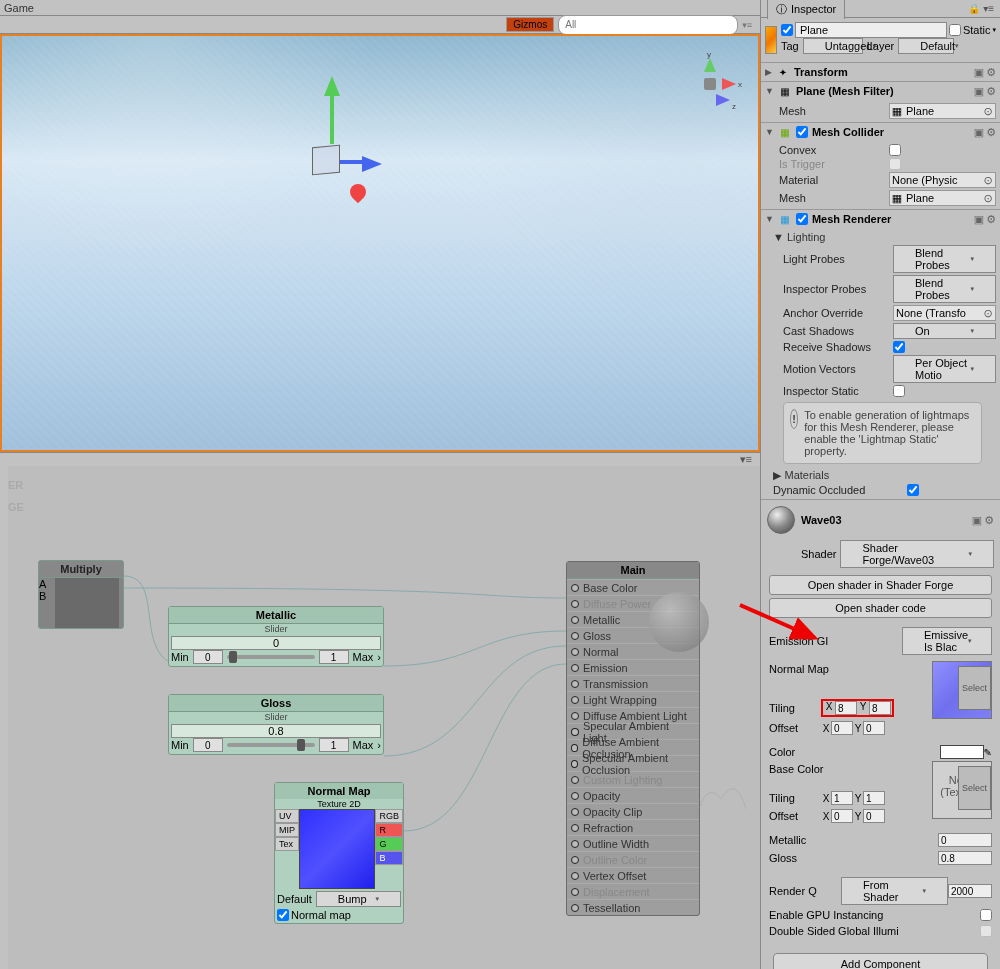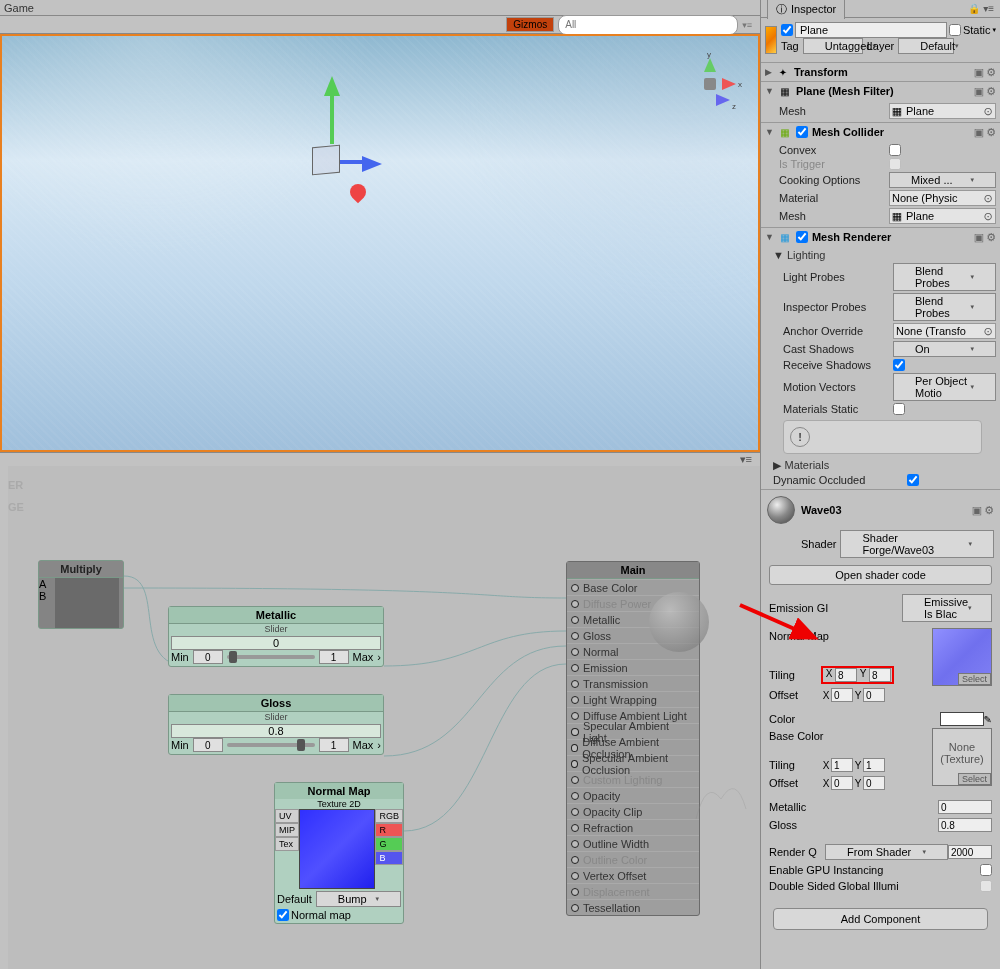--- a/index.html
+++ b/index.html
@@ -105,21 +105,21 @@
 .mat-sh-row { display:flex; gap:4px; padding:0 6px 4px 40px; font-size:11px; align-items:center; }
 
 .btn-full { display:block; width:calc(100% - 16px); margin:3px 8px; padding:3px; border:1px solid #888; background:#d8d8d8; font-size:11px; text-align:center; cursor:pointer; border-radius:3px; }
 
 .mat-props { padding:4px 8px; }
 .mp-row { display:flex; align-items:center; padding:2px 0; font-size:11px; }
 .mp-lbl { flex:1; }
 .numf { width:36px; border:1px solid #888; background:#eee; padding:1px 2px; font-size:10px; height:14px; }
 .xy-lbl { font-size:10px; width:10px; text-align:center; }
 .tex-thumb { width:60px; height:58px; border:1px solid #777; background:#d0d0d0; position:relative; font-size:9px; color:#555; text-align:center; }
-.tex-thumb .sel { position:absolute; bottom:0; right:0; background:#bbb; border:1px solid #777; padding:0 3px; font-size:9px; }
+.tex-thumb .sel { position:absolute; bottom:8px; right:0; background:#bbb; border:1px solid #777; padding:16px 3px; font-size:9px; }
 .nm-thumb { background:linear-gradient(135deg,#9090ff,#7070ee,#8080f4); }
 
 .color-sw { width:44px; height:14px; border:1px solid #444; background:#fff; }
 .eyedrop { font-size:10px; }
 
 .hl-box { border:2px solid #e00; padding:0 1px; }
 .arrow-anno { position:absolute; top:600px; left:735px; width:90px; height:40px; }
 .arrow-anno svg { width:100%; height:100%; }
 
 .add-comp-btn { margin:10px 12px; padding:4px; border:1px solid #888; border-radius:4px; background:#d8d8d8; text-align:center; font-size:11px; cursor:pointer; }
@@ -439,27 +439,20 @@
       <div class="comp-body">
         <div class="prop-row">
             <span class="prop-lbl">Convex</span>
             <input type="checkbox" class="chk" style="">
           </div>
         <div class="prop-row">
             <span class="prop-lbl dim">Is Trigger</span>
             <input type="checkbox" class="chk" disabled="" style="">
           </div>
         <div class="prop-row">
-            <span class="prop-lbl">Cooking Options</span>
-            <span class="dd" style="flex:1;">
-              <span>Mixed ...</span>
-              <span class="arr">▾</span>
-            </span>
-          </div>
-        <div class="prop-row">
             <span class="prop-lbl">Material</span>
             <div class="objfield">
               <span class="txt">None (Physic</span>
               <span class="dot2">⊙</span>
             </div>
           </div>
         <div class="prop-row">
             <span class="prop-lbl">Mesh</span>
             <div class="objfield">
               <span class="ico">▦</span>
@@ -517,26 +510,27 @@
               <input type="checkbox" checked="" class="chk" style="">
             </div>
           <div class="prop-row">
               <span class="prop-lbl">Motion Vectors</span>
               <span class="dd" style="flex:1;">
                 <span>Per Object Motio</span>
                 <span class="arr">▾</span>
               </span>
             </div>
           <div class="prop-row">
-              <span class="prop-lbl">Materials Static</span>
+              <span class="prop-lbl">Inspector Static</span>
               <input type="checkbox" class="chk" style="">
             </div>
         </div>
         <div class="info-box">
           <div class="info-ico">!</div>
+          <div>To enable generation of lightmaps for this Mesh Renderer, please enable the 'Lightmap Static' property.</div>
         </div>
         <div class="sub-fold">▶ <span>Materials</span></div>
         <div class="prop-row" style="padding-left:4px;gap:24px;">
             <span class="prop-lbl">Dynamic Occluded</span>
             <input type="checkbox" checked="" class="chk" style="">
           </div>
       </div>
     </div>
 
     <div class="mat-header">
@@ -550,20 +544,21 @@
         </span>
     </div>
     <div class="mat-sh-row">
       <span>Shader</span>
       <span class="dd" style="flex:1;">
           <span>Shader Forge/Wave03</span>
           <span class="arr">▾</span>
         </span>
     </div>
 
+    <div class="btn-full">Open shader in Shader Forge</div>
     <div class="btn-full">Open shader code</div>
 
     <div class="mat-props">
       <div class="mp-row">
           <span class="mp-lbl">Emission GI</span>
           <span class="dd" style="width:90px;">
             <span>Emissive Is Blac</span>
             <span class="arr">▾</span>
           </span>
         </div>
@@ -633,21 +628,21 @@
       <div class="mp-row" style="margin-top:6px;">
           <span class="mp-lbl">Metallic</span>
           <input class="numf" style="width: 54px;" value="0">
         </div>
       <div class="mp-row">
           <span class="mp-lbl">Gloss</span>
           <input class="numf" style="width: 54px;" value="0.8">
         </div>
 
       <div class="mp-row" style="margin-top:8px;">
-          <span style="width:56px;">Render Q</span>
+          <span style="width:72px;">Render Q</span>
           <span class="dd" style="flex:1;gap:8px;">
             <span>From Shader</span>
             <span class="arr">▾</span>
           </span>
           <input class="numf" style="width: 44px;" value="2000">
         </div>
       <div class="mp-row">
           <span class="mp-lbl">Enable GPU Instancing</span>
           <input type="checkbox" class="chk" style="">
         </div>

